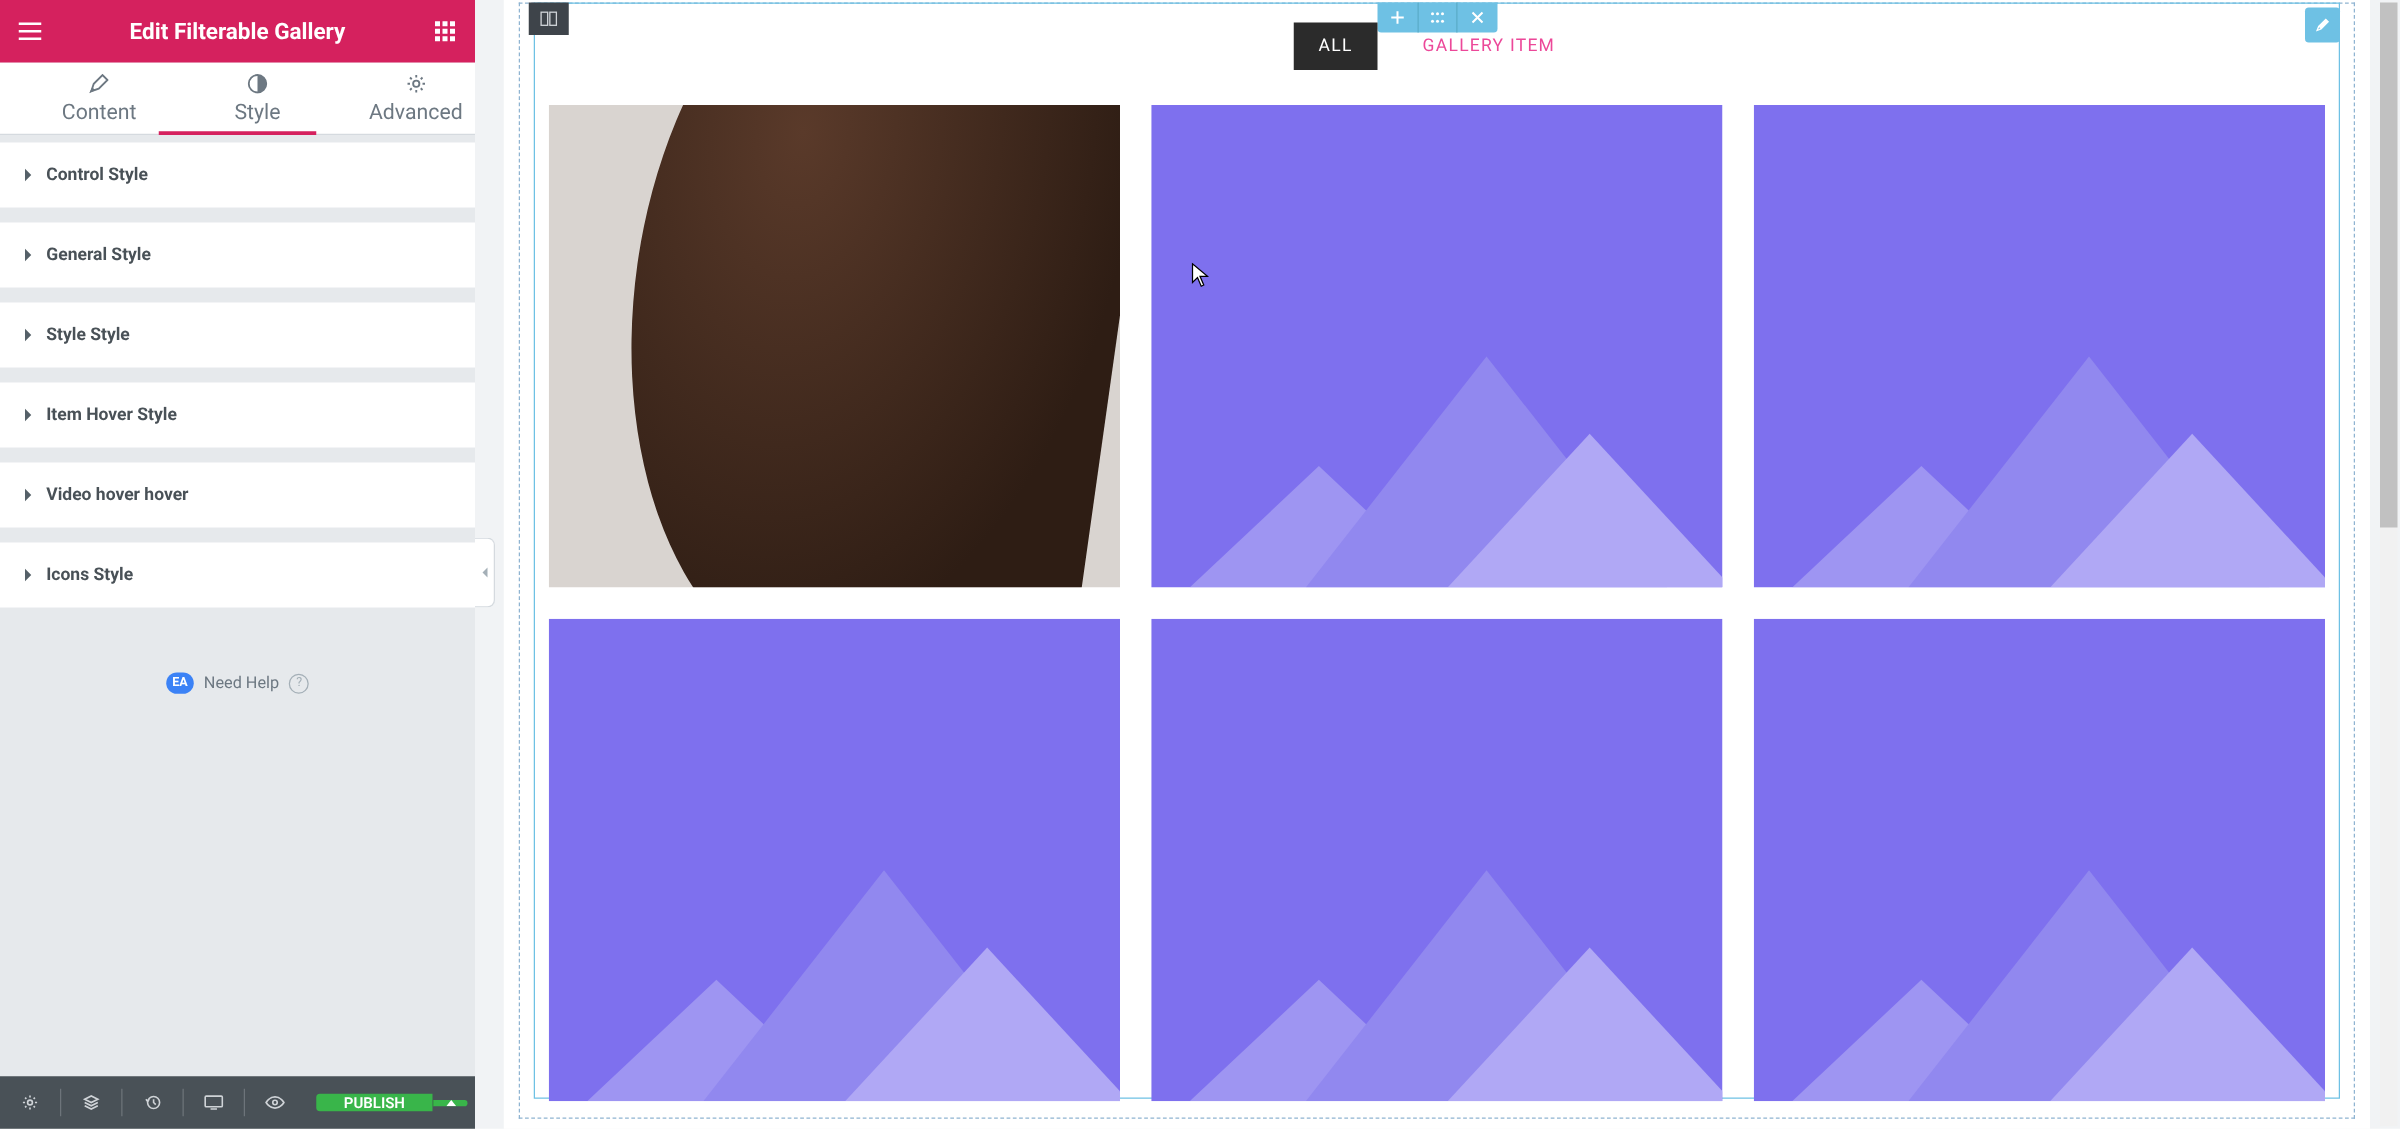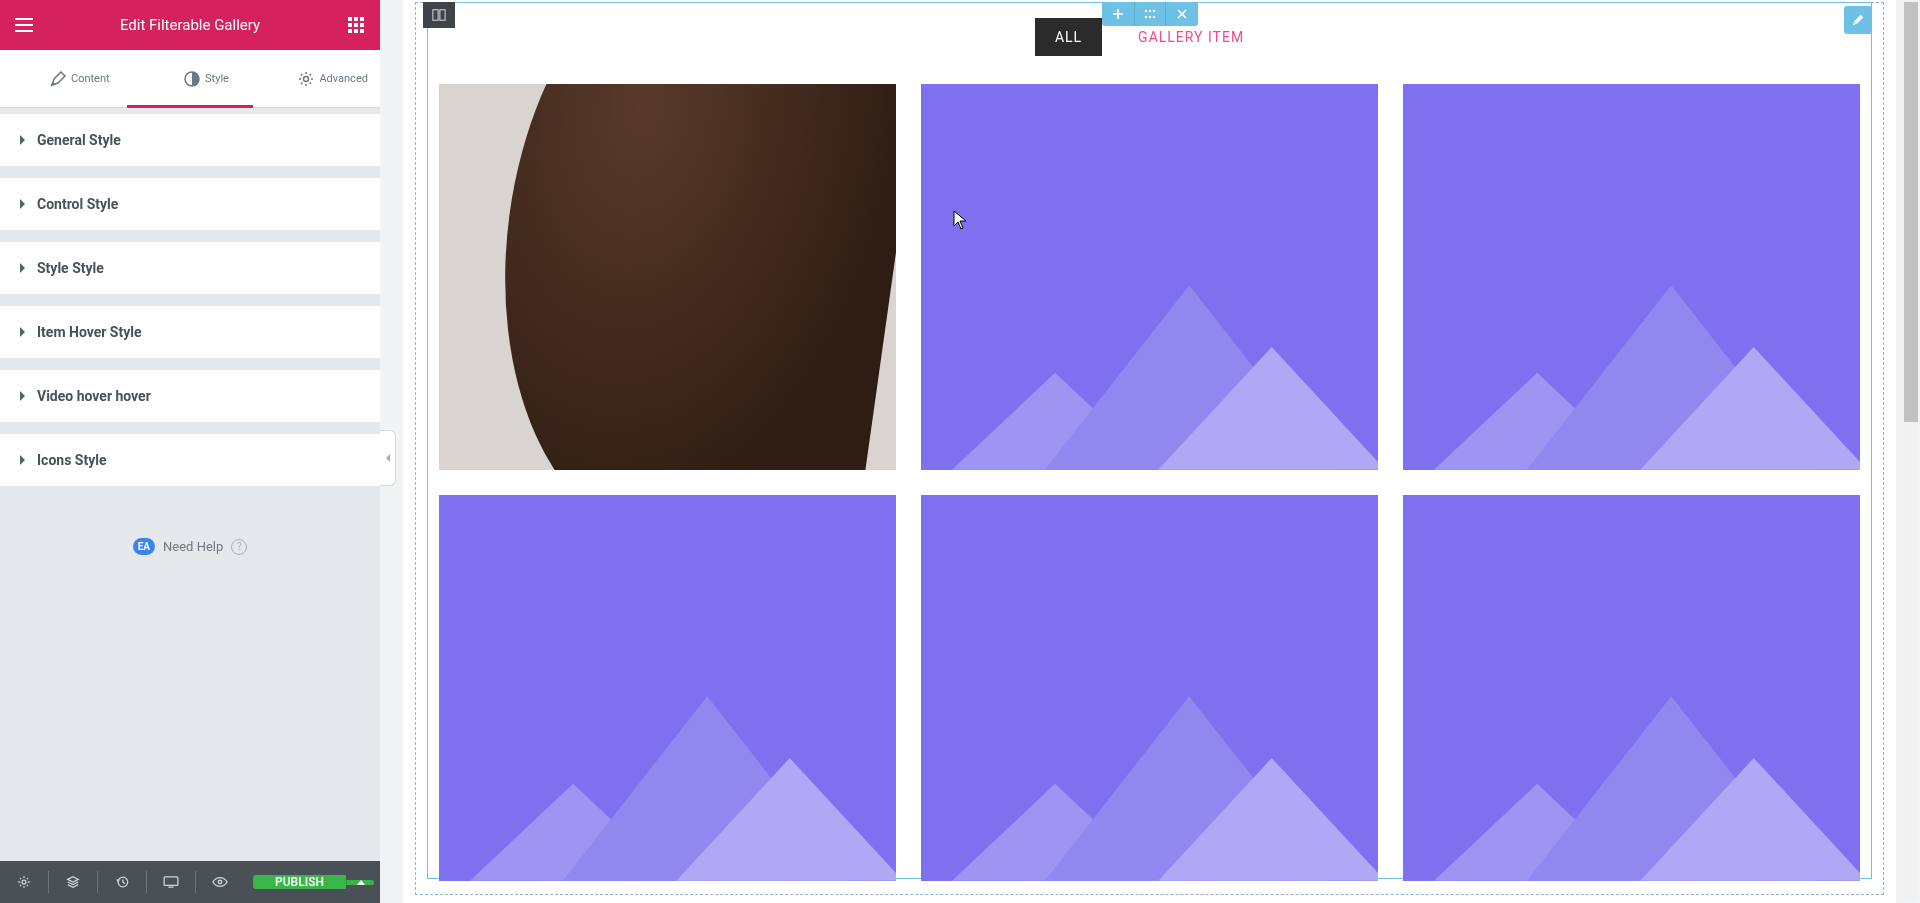--- a/index.html
+++ b/index.html
@@ -37,21 +37,21 @@
       position: absolute;
       top: 0;
       height: 50px;
       width: 48px;
       display: flex;
       align-items: center;
       justify-content: center;
     }
     .panel-header .menu-btn { left: 0; }
     .panel-header .grid-btn { right: 0; }
-    .panel-header h1 { font-size: 15px; font-weight: 400; }
+    .panel-header h1 { font-size: 18px; font-weight: 700; }
     .hamburger {
       width: 18px; height: 14px;
     }
     .hamburger span {
       display: block; height: 2px; background: #fff; margin-bottom: 4px;
     }
     .hamburger span:last-child { margin-bottom: 0; }
     .dots9 {
       display: grid; grid-template-columns: repeat(3, 4px); gap: 2px;
     }
@@ -60,25 +60,25 @@
     
     .tabs {
       height: 58px;
       background: #fff;
       display: flex;
       border-bottom: 1px solid #d5dadf;
     }
     .tab {
       flex: 1;
       display: flex;
-      flex-direction: row;
+      flex-direction: column;
       align-items: center;
       justify-content: center;
       color: #6d7882;
-      font-size: 11px;
+      font-size: 17px;
       gap: 4px;
       cursor: pointer;
       position: relative;
       padding-left: 32px;
     }
     .tab.active::after {
       content: "";
       position: absolute;
       left: 0; right: 0; bottom: -1px;
       height: 3px;
@@ -369,25 +369,25 @@
             <path d="M8 1v2M8 13v2M1 8h2M13 8h2M3 3l1.4 1.4M11.6 11.6L13 13M13 3l-1.4 1.4M4.4 11.6L3 13"></path>
           </svg>
       </div>
       <span>Advanced</span>
     </div>
   </div>
 
   <div class="sections">
     <div class="section">
       <span class="caret"></span>
-      <span class="label">General Style</span>
+      <span class="label">Control Style</span>
     </div>
     <div class="section">
       <span class="caret"></span>
-      <span class="label">Control Style</span>
+      <span class="label">General Style</span>
     </div>
     <div class="section">
       <span class="caret"></span>
       <span class="label">Style Style</span>
     </div>
     <div class="section">
       <span class="caret"></span>
       <span class="label">Item Hover Style</span>
     </div>
     <div class="section">

